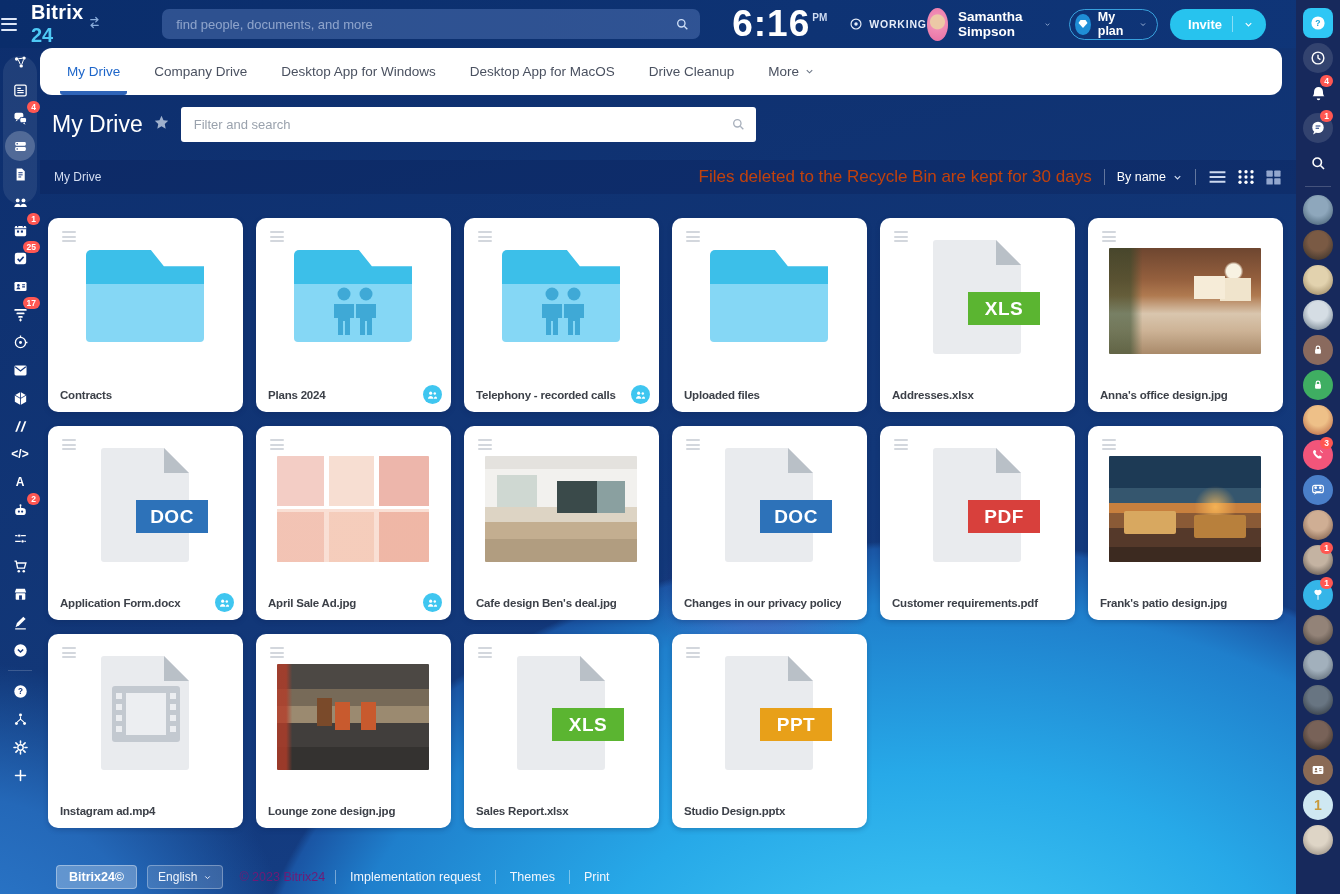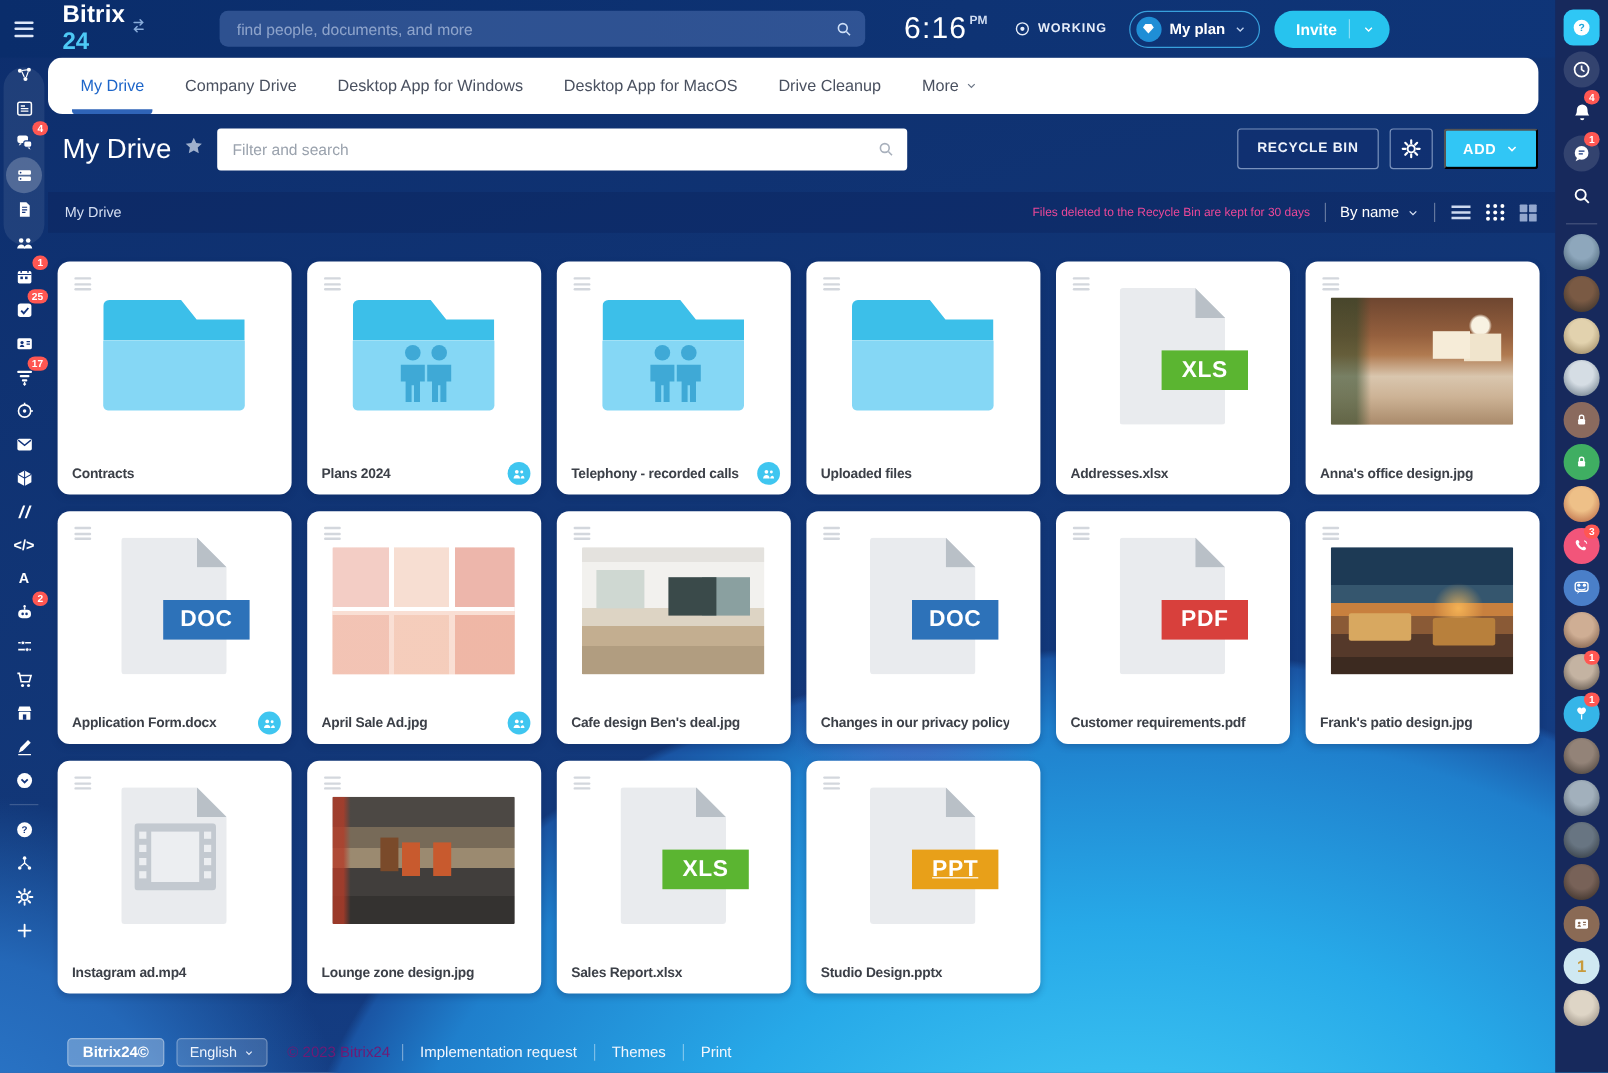--- a/index.html
+++ b/index.html
@@ -22,21 +22,21 @@
   .logo .b1 { color:#fff; font-size:20px; font-weight:700; letter-spacing:.2px;}
   .logo .b2 { color:#4ec9f5; font-size:20px; font-weight:700; margin-left:4px;}
   .logo-gear { margin-left:8px; opacity:.85;}
   .top-search { margin-left:60px; width:538px; height:30px; background:rgba(111,146,208,.35);
     border:none; border-radius:7px; color:#e8eefb; font-size:13px; padding:0 34px 0 14px; outline:none;
     font-family:"Liberation Sans",sans-serif;}
   .top-search::placeholder { color:rgba(220,232,252,.55);}
   .top-search-wrap{ position:relative;}
   .top-search-ico { position:absolute; right:10px; top:7px;}
   .clock { display:flex; align-items:flex-start; margin-left:32px; color:#fff; cursor:pointer;}
-  .clock .t { font-size:25px; font-weight:400; letter-spacing:1px; line-height:34px;}
+  .clock .t { font-size:37px; font-weight:700; letter-spacing:1px; line-height:34px;}
   .clock .m { font-size:10px; font-weight:700; margin:5px 0 0 2px; color:#cfdcf2;}
   .working { display:flex; align-items:center; gap:6px; margin-left:22px; color:#e6edf9;
     font-size:10.5px; font-weight:700; letter-spacing:.8px; cursor:pointer;}
   .user { display:flex; align-items:center; margin-left:auto; cursor:pointer;}
   .avatar-s { width:33px; height:33px; border-radius:50%;
     background:radial-gradient(circle at 50% 42%, #ecc8a6 0 7px, #f08bb4 8px, #e86fa4 100%); }
   .user-name { color:#fff; font-size:13.5px; font-weight:700; margin:0 6px 0 10px;}
   .pill { display:flex; align-items:center; height:31px; border-radius:17px; cursor:pointer;}
   .myplan { border:1.5px solid rgba(64,180,238,.85); padding:0 10px 0 5px; margin-left:18px; gap:7px;}
   .myplan .gem { width:21px; height:21px; border-radius:50%; background:#1f8ed6; display:flex; align-items:center; justify-content:center;}
@@ -85,21 +85,21 @@
   .btn-ghost { height:34px; padding:0 16px; background:rgba(18,44,110,.35); border:1px solid rgba(210,225,250,.55);
     border-radius:3px; color:#eef2fb; font-size:11.5px; font-weight:700; letter-spacing:.6px;
     display:flex; align-items:center; cursor:pointer;}
   .btn-gear { width:36px; padding:0; justify-content:center;}
   .btn-add { height:34px; padding:0 14px; background:#31c6f5; border-radius:3px; color:#fff;
     font-size:12px; font-weight:700; letter-spacing:.6px; display:flex; align-items:center; gap:7px; cursor:pointer;}
   .statusbar { position:absolute; left:0; right:0; top:112px; height:34px; background:rgba(9,28,82,.28);
     display:flex; align-items:center; padding:0 14px;}
   .crumb { color:#d4def2; font-size:12px; cursor:pointer;}
   .sb-right { margin-left:auto; display:flex; align-items:center; gap:12px;}
-  .notice { color:#ec4899; font-size:10px;text-align:center;}
+  .notice { color:#c2410c; font-size:17px;text-align:center;}
   .vsep { width:1px; height:16px; background:rgba(255,255,255,.35);}
   .sort { display:flex; align-items:center; gap:6px; color:#fff; font-size:12.5px; cursor:pointer;}
   .view-ics { display:flex; align-items:center; gap:10px;}
   .view-ic { cursor:pointer; display:flex;}
   
   .grid { position:absolute; left:8px; top:170px; display:grid;
     grid-template-columns:repeat(6,195px); gap:14px 13px;}
   .card { position:relative; width:195px; height:194px; background:#fff; border-radius:10px;
     box-shadow:0 2px 5px rgba(10,30,80,.25); cursor:pointer;}
   .card-menu { position:absolute; left:12px; top:11px; display:flex; flex-direction:column; gap:2.5px; cursor:pointer; padding:2px;}
@@ -197,20 +197,27 @@
     <span class="t">6:16</span>
     <span class="m">PM</span>
   </div>
   <div class="working">
     <svg width="14" height="14" viewBox="0 0 24 24">
         <circle cx="12" cy="12" r="8.5" fill="none" stroke="#e6edf9" stroke-width="2"></circle>
         <circle cx="12" cy="12" r="3" fill="#e6edf9"></circle>
       </svg>
     <span>WORKING</span>
   </div>
+  <div class="user">
+    <span class="avatar-s"></span>
+    <span class="user-name">Samantha Simpson</span>
+    <svg width="11" height="11" viewBox="0 0 24 24">
+        <path d="M6 9l6 6 6-6" fill="none" stroke="#bcd0ee" stroke-width="2.4"></path>
+      </svg>
+  </div>
   <div class="pill myplan">
     <span class="gem">
       <svg width="12" height="12" viewBox="0 0 24 24">
           <path d="M7 4h10l4 6-9 10L3 10z" fill="#fff"></path>
         </svg>
     </span>
     <span class="lbl">My plan</span>
     <svg width="11" height="11" viewBox="0 0 24 24">
         <path d="M6 9l6 6 6-6" fill="none" stroke="#bcd0ee" stroke-width="2.4"></path>
       </svg>
@@ -540,35 +547,20 @@
         </svg>
     </span>
     <div class="filter-wrap">
       <input class="filter-input" placeholder="Filter and search" style="">
       <span class="filter-ico">
         <svg width="16" height="16" viewBox="0 0 24 24" fill="none" stroke="#a8b0bc" stroke-width="2">
             <circle cx="11" cy="11" r="5.5"></circle>
             <path d="M15.4 15.4L20 20"></path>
           </svg>
       </span>
-    </div>
-    <div class="tr-right">
-      <button class="btn-ghost">RECYCLE BIN</button>
-      <button class="btn-ghost btn-gear">
-        <svg width="18" height="18" viewBox="0 0 24 24">
-            <circle cx="12" cy="12" r="4" fill="none" stroke="#fff" stroke-width="2.2"></circle>
-            <path d="M12 2.6v3.1M12 18.3v3.1M2.6 12h3.1M18.3 12h3.1M5.4 5.4l2.2 2.2M16.4 16.4l2.2 2.2M5.4 18.6l2.2-2.2M16.4 7.6l2.2-2.2" stroke="#fff" stroke-width="2.4" stroke-linecap="round"></path>
-          </svg>
-      </button>
-      <button class="btn-add">
-        <span>ADD</span>
-        <svg width="12" height="12" viewBox="0 0 24 24">
-            <path d="M6 9l6 6 6-6" fill="none" stroke="#fff" stroke-width="2.6"></path>
-          </svg>
-      </button>
     </div>
   </div>
 
   <div class="statusbar">
     <span class="crumb">My Drive</span>
     <div class="sb-right">
       <span class="notice">Files deleted to the Recycle Bin are kept for 30 days</span>
       <span class="vsep"></span>
       <span class="sort">
         <span>By name</span>
@@ -840,21 +832,21 @@
         <div class="card-label">Sales Report.xlsx</div>
       </article>
       <article class="card">
         <div class="card-menu">
           <i></i>
           <i></i>
           <i></i>
         </div>
         <div class="page-ic"></div>
         <div class="fold"></div>
-        <div class="ext-badge" style="background: rgb(232, 160, 25); text-decoration: underline;">PPT</div>
+        <div class="ext-badge" style="background: rgb(232, 160, 25);">PPT</div>
         <div class="card-label">Studio Design.pptx</div>
       </article>
     </section>
 
 </main>
 
 <footer class="footer">
   <span class="f-brand">Bitrix24©</span>
   <span class="f-lang">
     <span>English</span>

